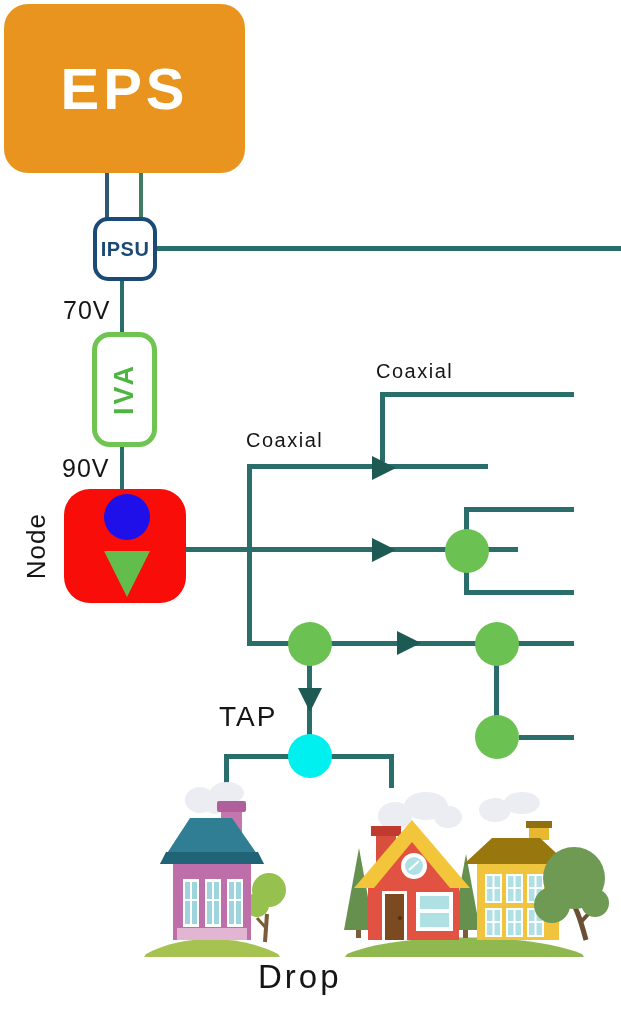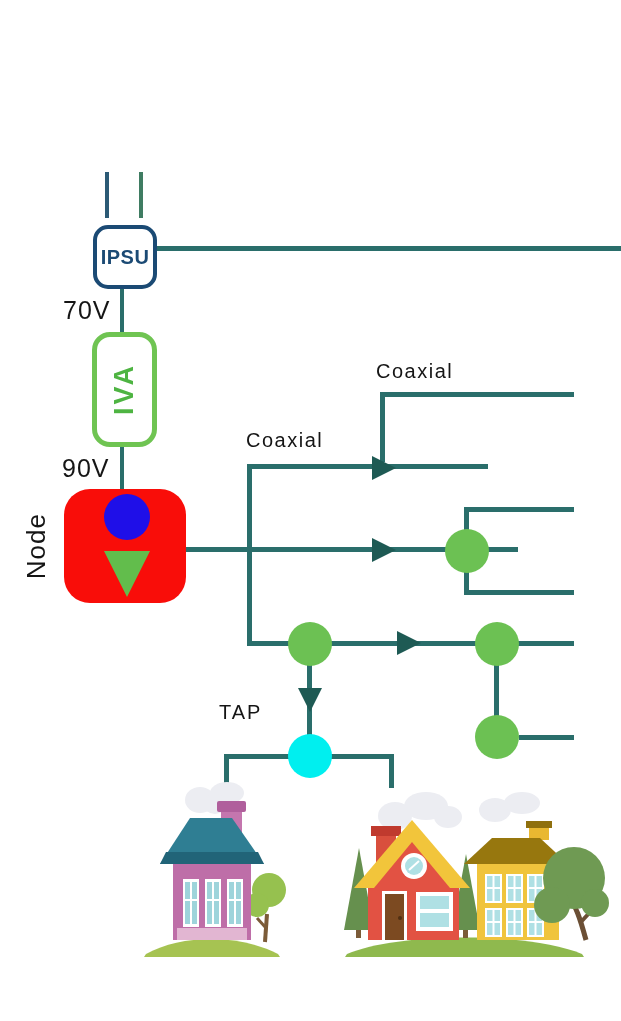--- a/index.html
+++ b/index.html
@@ -29,21 +29,21 @@
   .volt{font-size:25px;letter-spacing:1px;}
   .eps-box{
     position:absolute;left:4px;top:4px;width:241px;height:169px;
     background:var(--eps_orange);border-radius:24px;z-index:3;
     display:flex;align-items:center;justify-content:center;
   }
   .eps-label{color:#ffffff;font-size:58px;font-weight:bold;letter-spacing:4px;}
   .ipsu-box{
     position:absolute;left:93px;top:217px;width:64px;height:64px;box-sizing:border-box;
     border:4px solid var(--ipsu_navy);border-radius:15px;background:#ffffff;z-index:3;
-    display:flex;align-items:center;justify-content:center;margin-top:8px;
+    display:flex;align-items:center;justify-content:center;
   }
   .ipsu-label{color:var(--ipsu_navy);font-size:20px;font-weight:bold;letter-spacing:.5px;}
   .iva-box{
     position:absolute;left:92px;top:332px;width:65px;height:115px;box-sizing:border-box;
     border:5px solid var(--iva_green);border-radius:18px;background:#ffffff;z-index:3;
     display:flex;align-items:center;justify-content:center;
   }
   .vert-text{writing-mode:vertical-rl;transform:rotate(180deg);}
   .iva-label{color:var(--iva_text_green);font-size:27px;font-weight:bold;letter-spacing:3px;}
   .node-box{
@@ -72,21 +72,21 @@
   .arrow-d{
     position:absolute;width:0;height:0;z-index:2;
     border-left:12px solid transparent;border-right:12px solid transparent;
     border-top:24px solid var(--arrow_teal);
   }
   .dot{
     position:absolute;width:44px;height:44px;border-radius:50%;
     background:var(--splitter_green);z-index:3;
   }
   .dot-cyan{background:var(--tap_cyan);}
-  .tap-lbl{font-size:20px;letter-spacing:2px;}
+  .tap-lbl{font-size:28px;letter-spacing:2px;}
   .drop-lbl{font-size:33px;letter-spacing:3px;}
   .houses{position:absolute;left:140px;top:778px;z-index:5;}
 </style>
 </head>
 <body>
 
 <div class="canvas">
 
   <div class="vl" style="left:105px;top:172px;width:4px;height:46px;background:var(--power_line_blue);"></div>
   <div class="vl" style="left:139px;top:172px;width:4px;height:46px;background:var(--power_line_green);"></div>
@@ -108,20 +108,23 @@
   <div class="vl" style="left:224px;top:754px;width:5px;height:34px;"></div>
   <div class="vl" style="left:389px;top:754px;width:5px;height:34px;"></div>
   <div class="vl" style="left:494px;top:664px;width:5px;height:53px;"></div>
   <div class="hl" style="left:519px;top:735px;width:55px;height:5px;"></div>
 
   <div class="arrow-r" style="left:372px;top:456px;"></div>
   <div class="arrow-r" style="left:372px;top:538px;"></div>
   <div class="arrow-r" style="left:397px;top:631px;"></div>
   <div class="arrow-d" style="left:298px;top:688px;"></div>
 
+  <div class="eps-box">
+    <span class="eps-label">EPS</span>
+  </div>
 
   <div class="ipsu-box">
     <span class="ipsu-label">IPSU</span>
   </div>
 
   <div class="iva-box">
     <span class="iva-label vert-text">IVA</span>
   </div>
 
   <div class="node-box"></div>
@@ -135,20 +138,21 @@
   <div class="dot" style="left:288px;top:622px;"></div>
   <div class="dot" style="left:475px;top:622px;"></div>
   <div class="dot" style="left:475px;top:715px;"></div>
   <div class="dot dot-cyan" style="left:288px;top:734px;"></div>
 
   <div class="lbl volt" style="left:63px;top:296px;">70V</div>
   <div class="lbl volt" style="left:62px;top:454px;">90V</div>
   <div class="lbl coax" style="left:376px;top:360px;">Coaxial</div>
   <div class="lbl coax" style="left:246px;top:429px;">Coaxial</div>
   <div class="lbl tap-lbl" style="left:219px;top:701px;">TAP</div>
+  <div class="lbl drop-lbl" style="left:258px;top:958px;">Drop</div>
 
   <svg class="houses" width="470" height="180" viewBox="0 0 470 180">
 
     <g>
       <path d="M4,179 L140,179 L138,176 C100,156 42,156 6,176 Z" fill="#A6C352"></path>
       <g>
         <path d="M125,164 L127,136" stroke="#7B5B38" stroke-width="4" fill="none"></path>
         <path d="M126,150 L117,140" stroke="#7B5B38" stroke-width="3" fill="none"></path>
         <circle cx="129" cy="112" r="17" fill="#96C14F"></circle>
         <circle cx="117" cy="127" r="12" fill="#96C14F"></circle>

